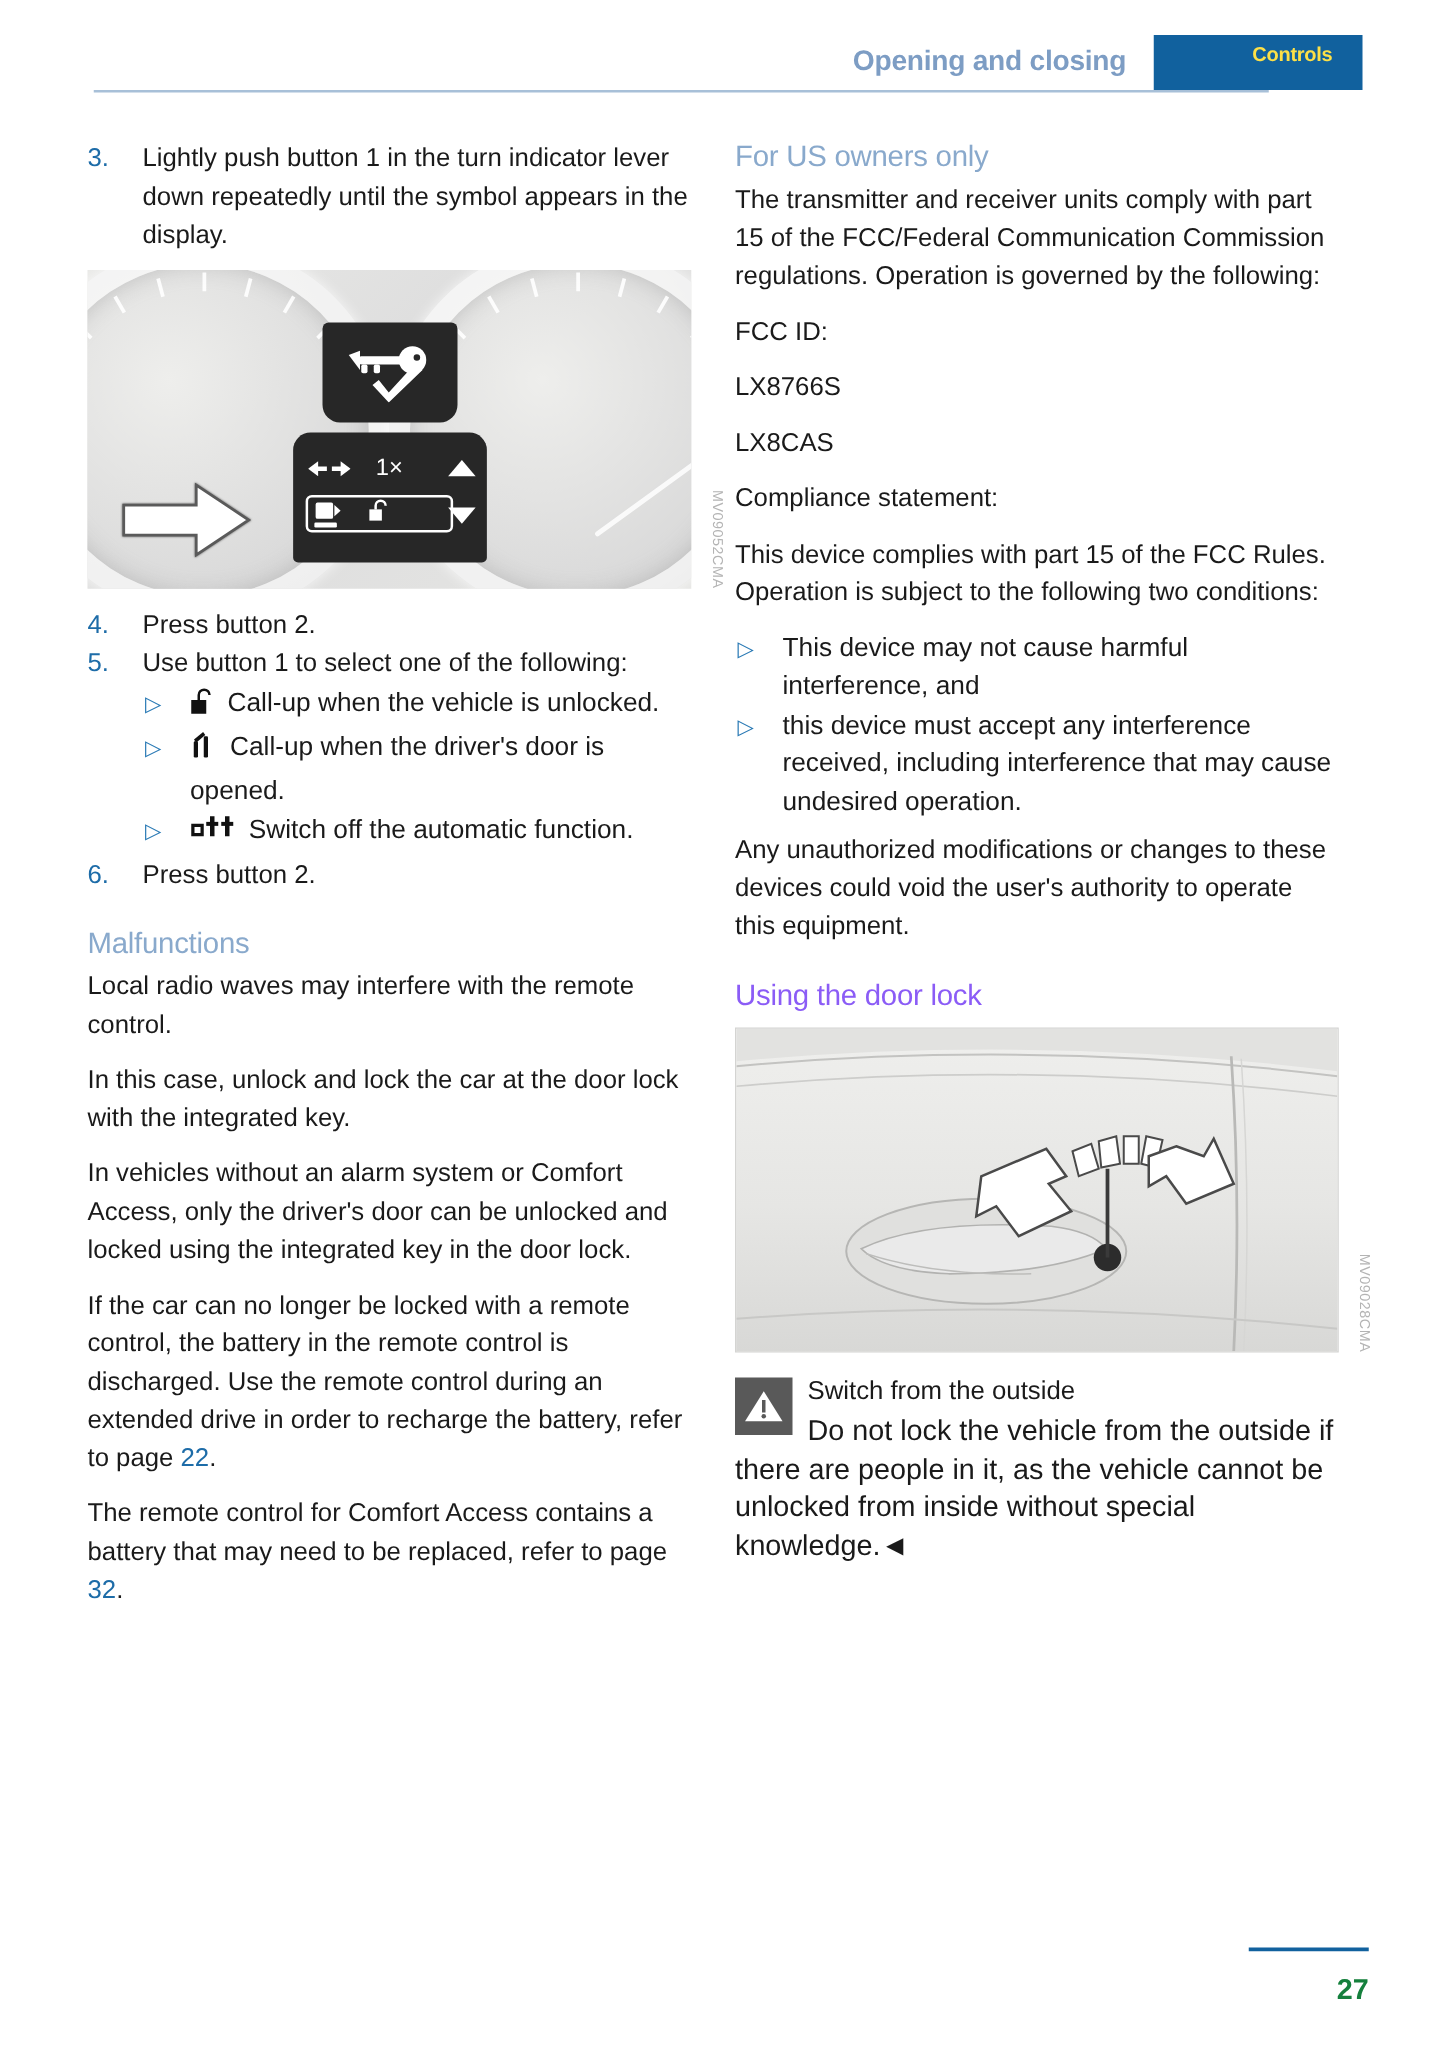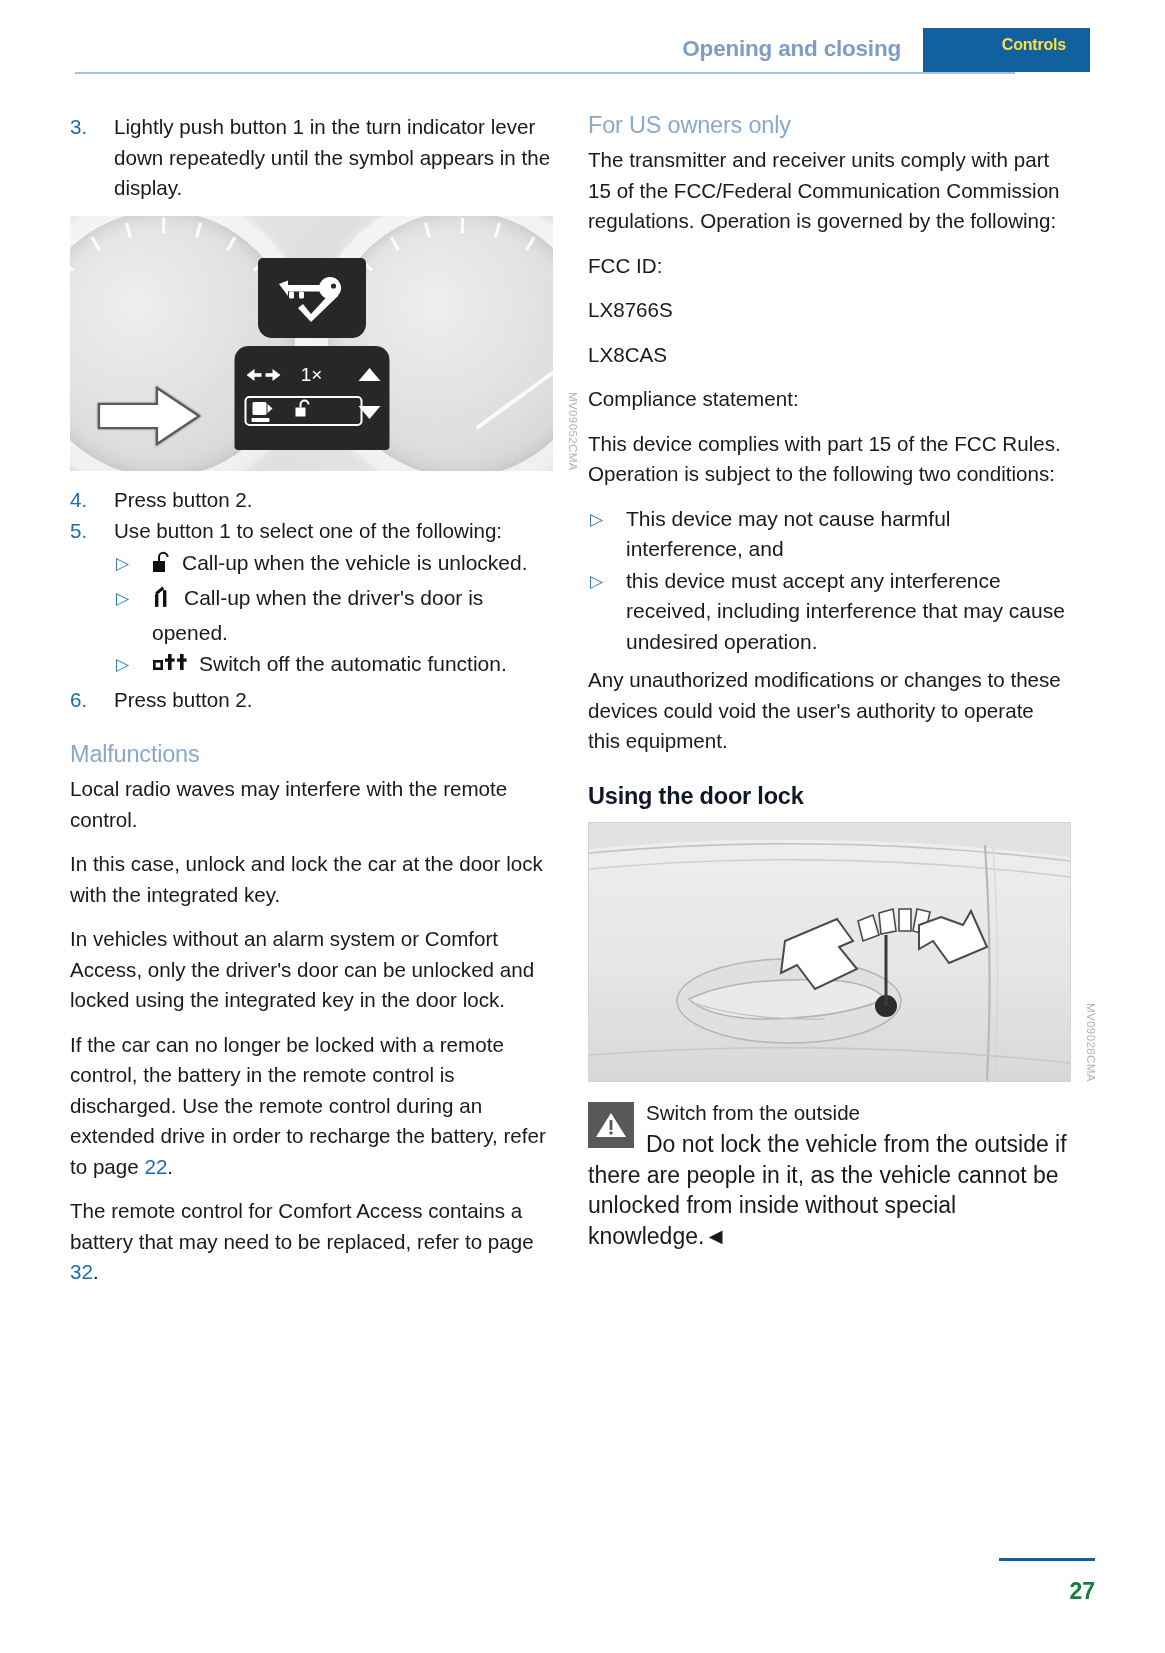--- a/index.html
+++ b/index.html
@@ -62,21 +62,21 @@
     padding-left: 2px;
   }
   .bulbody { flex: 1; font-size: 21px; line-height: 30.5px; }
 
   
   .h-sub {
     font-size: 23.5px; font-weight: normal; color: #89a9cc;
     margin-top: 26px; margin-bottom: 6px; letter-spacing: -0.2px;
   }
   .h-sub-dark {
-    font-size: 23.5px; font-weight: bold; color: #0f172a;
+    font-size: 23.5px; font-weight: normal; color: #8b5cf6;
     margin-top: 26px; margin-bottom: 10px; letter-spacing: -0.2px;
   }
   .pageref { color: #1d6ca8; }
 
   
   .figure { position: relative; margin: 12px 0 14px 0; }
   .fig-watermark {
     position: absolute;
     right: -26px;
     bottom: 0px;

